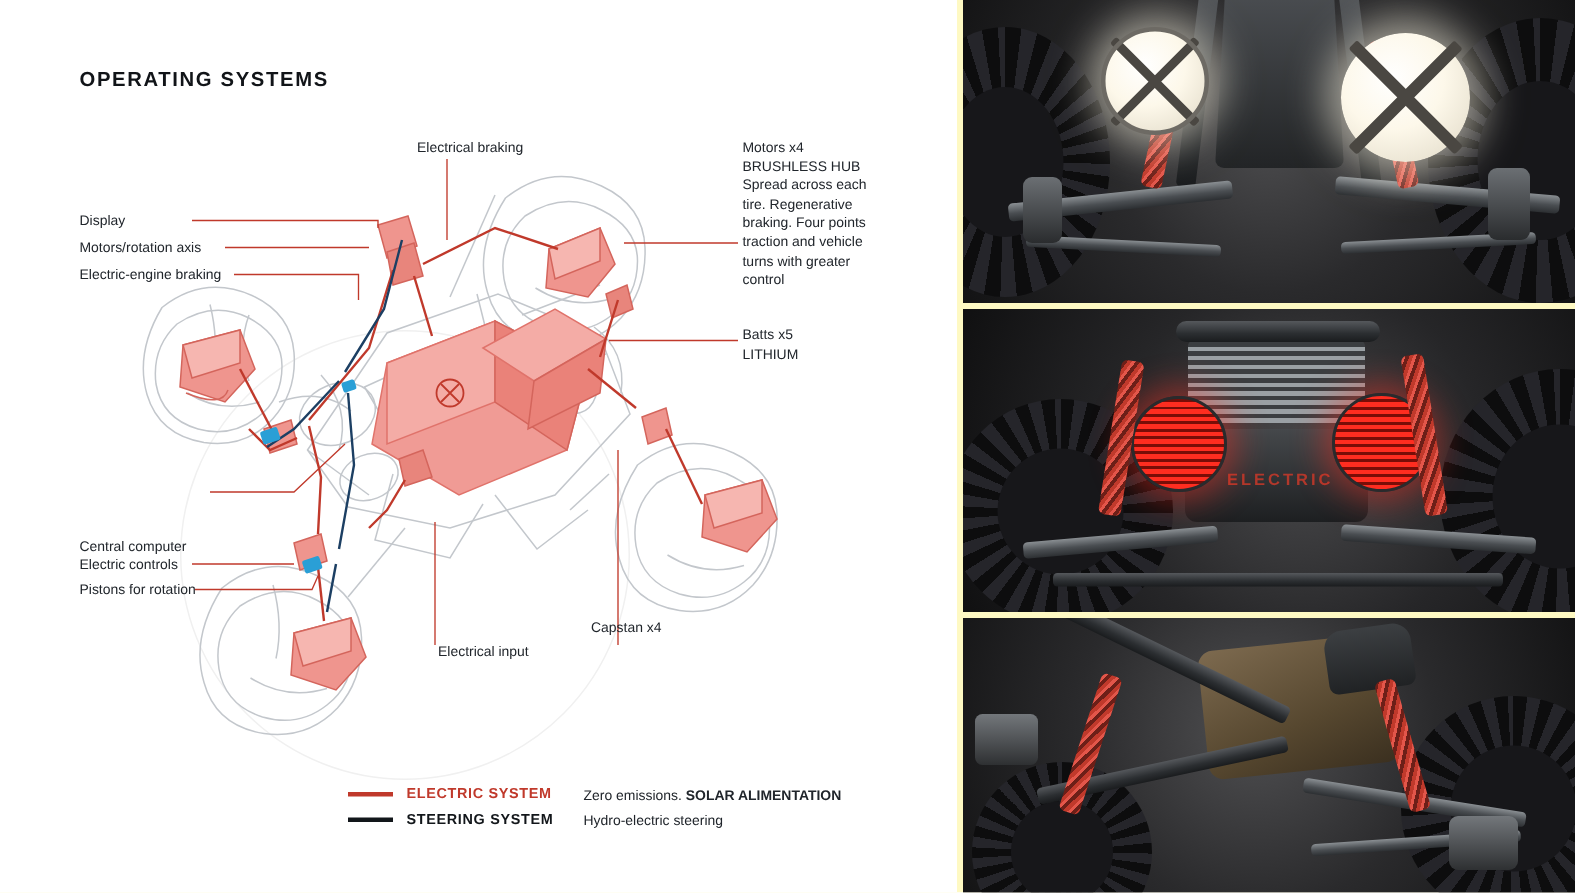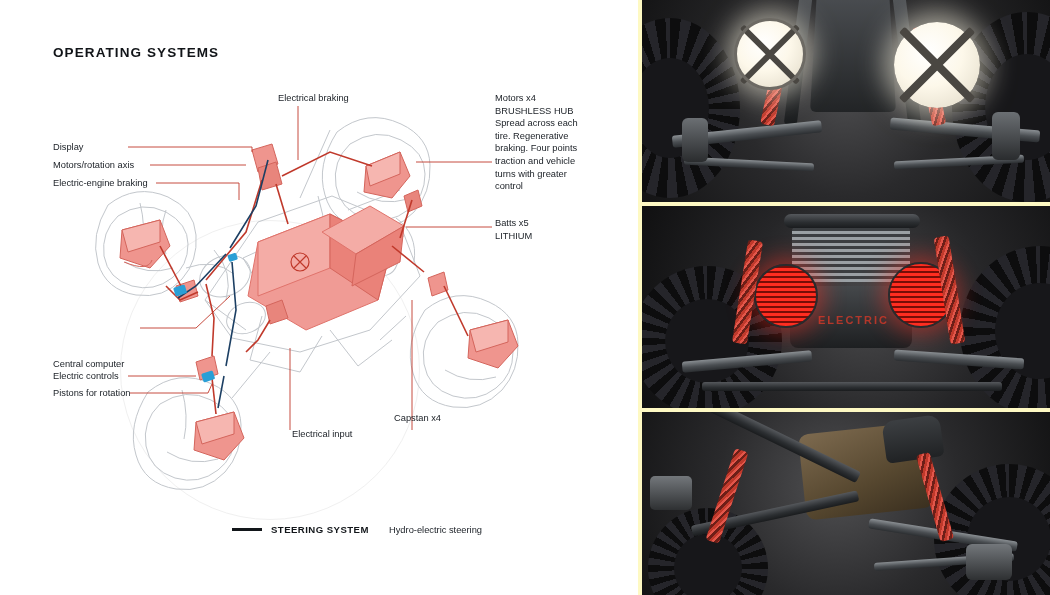--- a/index.html
+++ b/index.html
@@ -336,20 +336,25 @@
     <div class="ann leftal" style="left:292px; top:428px;">Electrical input</div>
     <div class="ann leftal" style="left:394px; top:412px;">Capstan x4</div>
     <div class="ann right" style="left:495px; top:92px; width:98px;">Motors x4
 BRUSHLESS HUB
 Spread across each tire. Regenerative braking. Four points traction and vehicle turns with greater control</div>
     <div class="ann right" style="left:495px; top:217px; width:98px;">Batts x5
 LITHIUM</div>
 
     <div id="legend">
       <div class="legend-row">
+        <div class="legend-swatch" style="background:#c0392b;"></div>
+        <div class="legend-label" style="color:#c0392b;">ELECTRIC SYSTEM</div>
+        <div class="legend-desc"><span>Zero emissions. </span><b>SOLAR ALIMENTATION</b></div>
+      </div>
+      <div class="legend-row">
         <div class="legend-swatch" style="background:#12161a;"></div>
         <div class="legend-label" style="color:#12161a;">STEERING SYSTEM</div>
         <div class="legend-desc">Hydro-electric steering</div>
       </div>
     </div>
   </div>
 
   <div id="right-panel">
 
     <div class="render" id="render-top">

